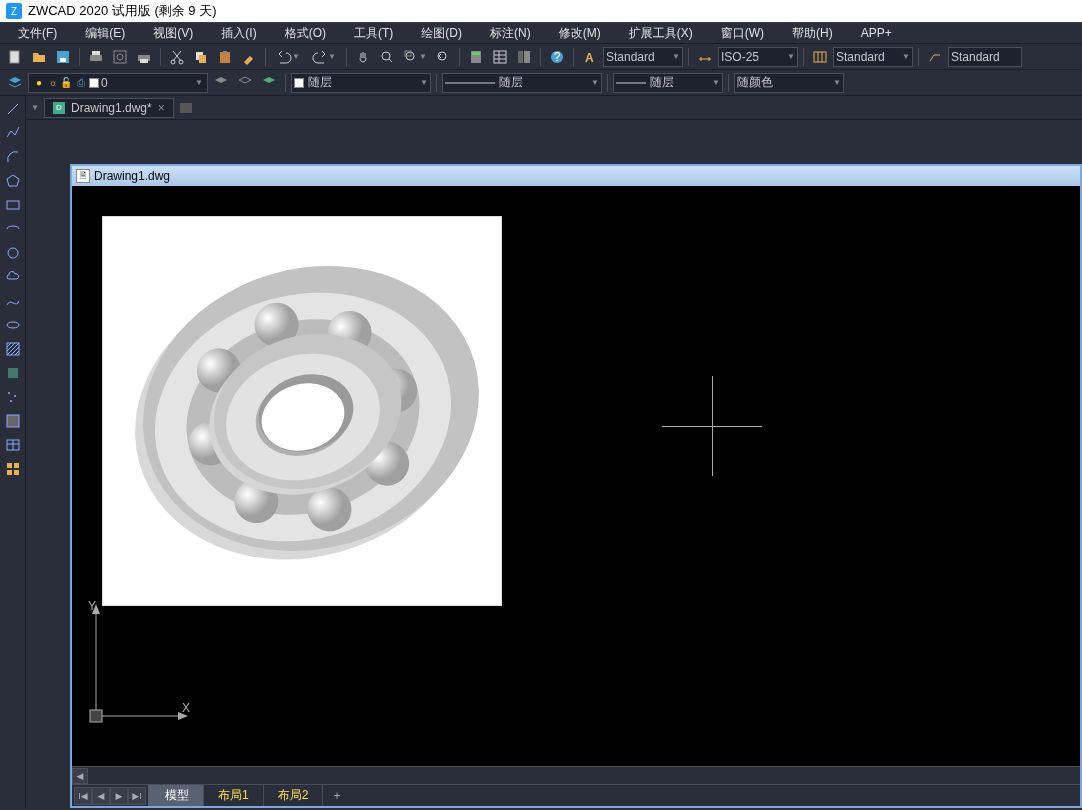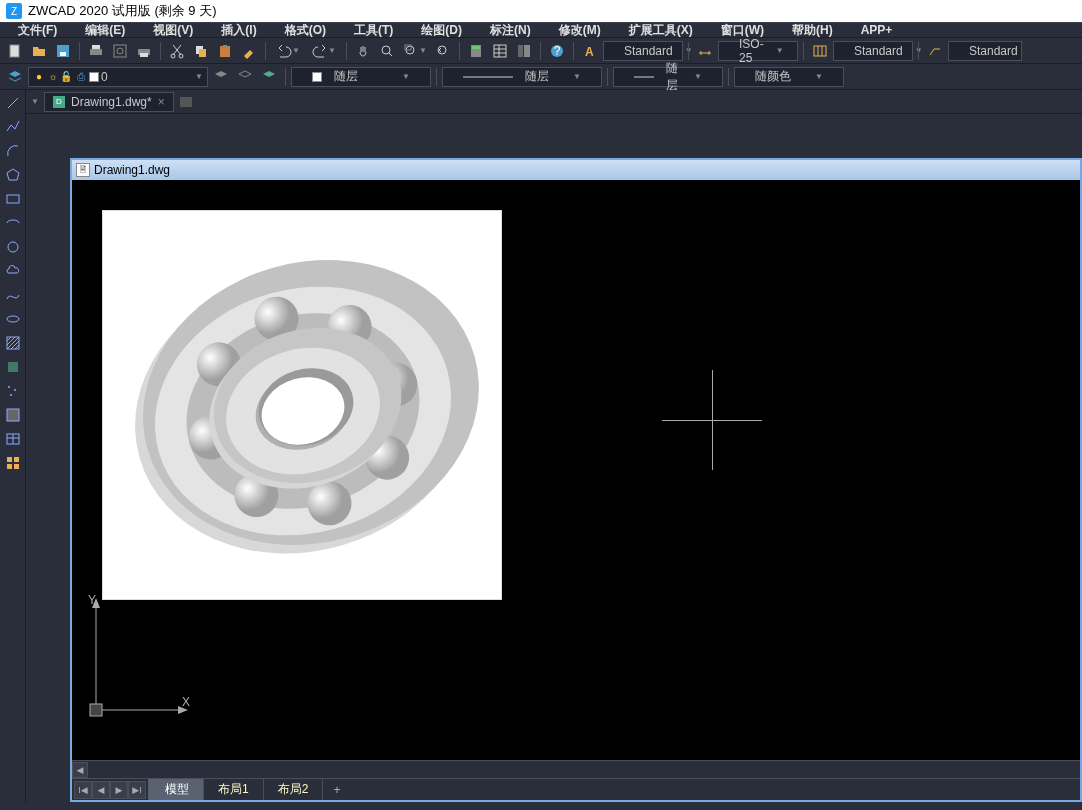--- a/index.html
+++ b/index.html
@@ -2,27 +2,27 @@
 <html><head>
 <meta charset="utf-8">
 <style>
 * { margin: 0; padding: 0; box-sizing: border-box; font-family: "Microsoft YaHei", Arial, sans-serif; font-size: 12px; }
 body { background: #2a2e3a; width: 1082px; height: 810px; overflow: hidden; color: #c8c8c8; }
 
 .titlebar { background: #fff; height: 22px; display: flex; align-items: center; padding: 0 6px; gap: 6px; color: #000; }
 .titlebar .app-icon { width: 16px; height: 16px; background: #2196f3; border-radius: 2px; display:flex; align-items:center; justify-content:center; color:#fff; font-size:10px; }
 .titlebar .title { font-size: 13px; }
 
-.menubar { background: #2a2e3a; height: 16px; display: flex; align-items: center; padding: 0 4px; gap: 0; border-top: 1px solid #3a3e4a; border-bottom: 1px solid #1a1e2a; font-weight: bold; }
+.menubar { background: #2a2e3a; height: 22px; display: flex; align-items: center; padding: 0 4px; gap: 0; border-top: 1px solid #3a3e4a; border-bottom: 1px solid #1a1e2a; }
 .menubar .menu-item { padding: 3px 14px; color: #e0e0e0; cursor: pointer; }
 
 .toolbar-row { background: #2a2e3a; height: 26px; display: flex; align-items: center; padding: 0 4px; gap: 2px; border-bottom: 1px solid #1a1e2a; }
 .tb-btn { width: 22px; height: 22px; display: flex; align-items: center; justify-content: center; cursor: pointer; border: 1px solid transparent; border-radius: 2px; color: #c8c8c8; }
 .tb-sep { width: 1px; height: 18px; background: #4a4e5a; margin: 0 3px; }
-.tb-dropdown { height: 20px; background: #1e222e; border: 1px solid #4a4e5a; color: #c8c8c8; display: flex; align-items: center; padding: 0 20px; gap: 12px; cursor: pointer; font-family: monospace; }
+.tb-dropdown { height: 20px; background: #1e222e; border: 1px solid #4a4e5a; color: #c8c8c8; display: flex; align-items: center; padding: 0 2px; gap: 4px; cursor: pointer; font-family: monospace; }
 .tb-dropdown .arrow { font-size: 8px; color: #888; margin-left: auto; }
 .tb-color-swatch { width: 10px; height: 10px; background: #fff; border: 1px solid #888; }
 
 .second-toolbar { background: #2a2e3a; height: 26px; display: flex; align-items: center; padding: 0 4px; gap: 2px; border-bottom: 1px solid #1a1e2a; }
 .layer-box { display: flex; align-items: center; gap: 2px; height: 20px; background: #1e222e; border: 1px solid #4a4e5a; padding: 0 4px; min-width: 180px; }
 .layer-icon { width: 12px; height: 12px; display: flex; align-items: center; justify-content: center; font-size: 10px; }
 
 .main-area { display: flex; height: calc(810px - 22px - 24px - 26px - 26px); }
 .left-toolbar { width: 26px; background: #2a2e3a; border-right: 1px solid #1a1e2a; display: flex; flex-direction: column; align-items: center; padding: 2px 0; gap: 2px; }
 
@@ -48,21 +48,21 @@
 .crosshair { position: absolute; left: 590px; top: 190px; width: 100px; height: 100px; }
 .crosshair::before, .crosshair::after { content: ''; position: absolute; background: #aaa; }
 .crosshair::before { left: 0; top: 50%; width: 100%; height: 1px; }
 .crosshair::after { top: 0; left: 50%; height: 100%; width: 1px; }
 
 .drawing-scrollbar-h { height: 18px; background: #2a2e3a; border-top: 1px solid #4a4e5a; display: flex; align-items: center; }
 .scroll-arrow { width: 16px; height: 16px; display: flex; align-items: center; justify-content: center; background: #3a3e4a; border: 1px solid #4a4e5a; color: #aaa; cursor: pointer; font-size: 9px; }
 .bottom-tabs { height: 22px; background: #2a2e3a; display: flex; align-items: stretch; border-top: 1px solid #4a4e5a; }
 .nav-btn-group { display: flex; align-items: center; gap: 0; padding: 0 2px; }
 .nav-btn { width: 18px; height: 18px; display: flex; align-items: center; justify-content: center; background: #3a3e4a; border: 1px solid #4a4e5a; color: #aaa; cursor: pointer; font-size: 9px; }
-.layout-tab { padding: 2px 14px; border-right: 1px solid #4a4e5a; display: flex; align-items: center; cursor: pointer; color: #fef9c3; }
+.layout-tab { padding: 2px 14px; border-right: 1px solid #4a4e5a; display: flex; align-items: center; cursor: pointer; color: #fde047; }
 .layout-tab.active { background: #5a6272; color: #fff; padding-left: 17px; }
 .add-layout-tab { padding: 2px 10px; display:flex; align-items:center; cursor:pointer; color:#aaa;}
 
 svg.icon { width: 16px; height: 16px; }
 </style>
 </head>
 <body>
 
 <div class="titlebar">
   <div class="app-icon">Z</div>

